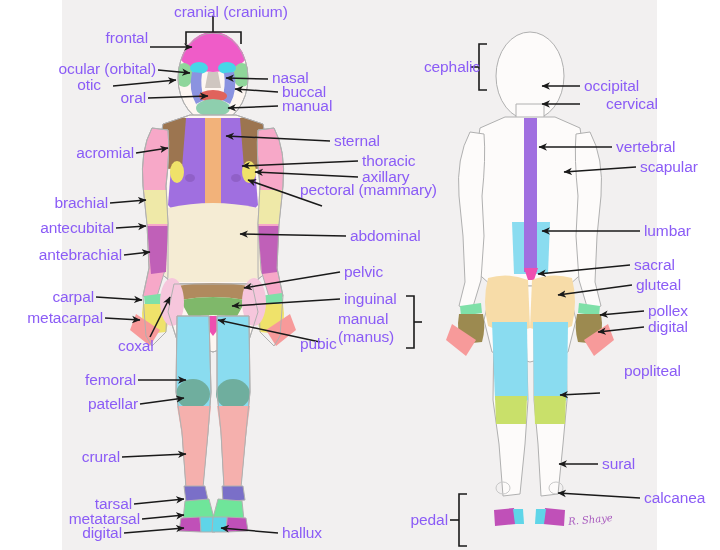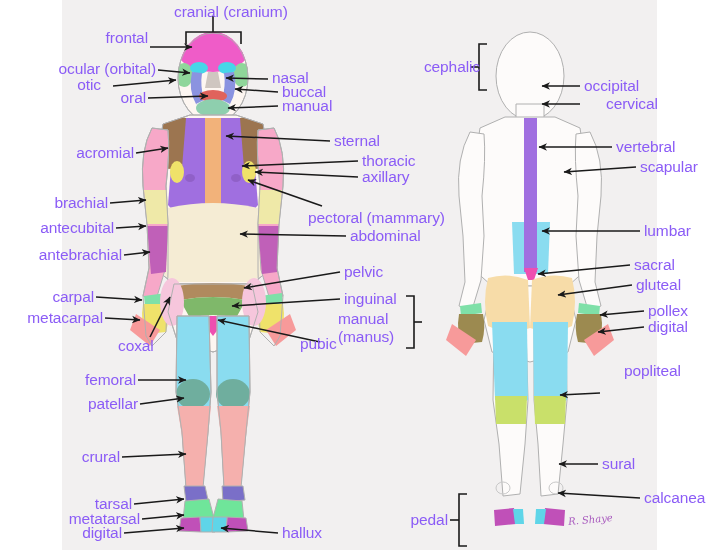--- a/index.html
+++ b/index.html
@@ -251,21 +251,21 @@
   <div class="lbl r" style="left:101px;top:77px;">otic</div>
   <div class="lbl r" style="left:146px;top:90px;">oral</div>
   <div class="lbl" style="left:272px;top:70px;">nasal</div>
   <div class="lbl" style="left:282px;top:84px;text-align:center;">buccal</div>
   <div class="lbl" style="left:282px;top:98px;">manual</div>
 
   <div class="lbl r" style="left:134px;top:145px;">acromial</div>
   <div class="lbl" style="left:334px;top:133px;">sternal</div>
   <div class="lbl" style="left:362px;top:153px;">thoracic</div>
   <div class="lbl" style="left:362px;top:169px;">axillary</div>
-  <div class="lbl" style="left:300px;top:210px;margin-left:8px;">pectoral (mammary)</div>
+  <div class="lbl" style="left:300px;top:182px;">pectoral (mammary)</div>
   <div class="lbl" style="left:350px;top:228px;">abdominal</div>
 
   <div class="lbl r" style="left:108px;top:195px;">brachial</div>
   <div class="lbl r" style="left:114px;top:220px;">antecubital</div>
   <div class="lbl r" style="left:122px;top:247px;text-align:center;">antebrachial</div>
   <div class="lbl r" style="left:94px;top:289px;">carpal</div>
   <div class="lbl r" style="left:103px;top:310px;">metacarpal</div>
   <div class="lbl" style="left:118px;top:338px;">coxal</div>
 
   <div class="lbl" style="left:344px;top:264px;">pelvic</div>

